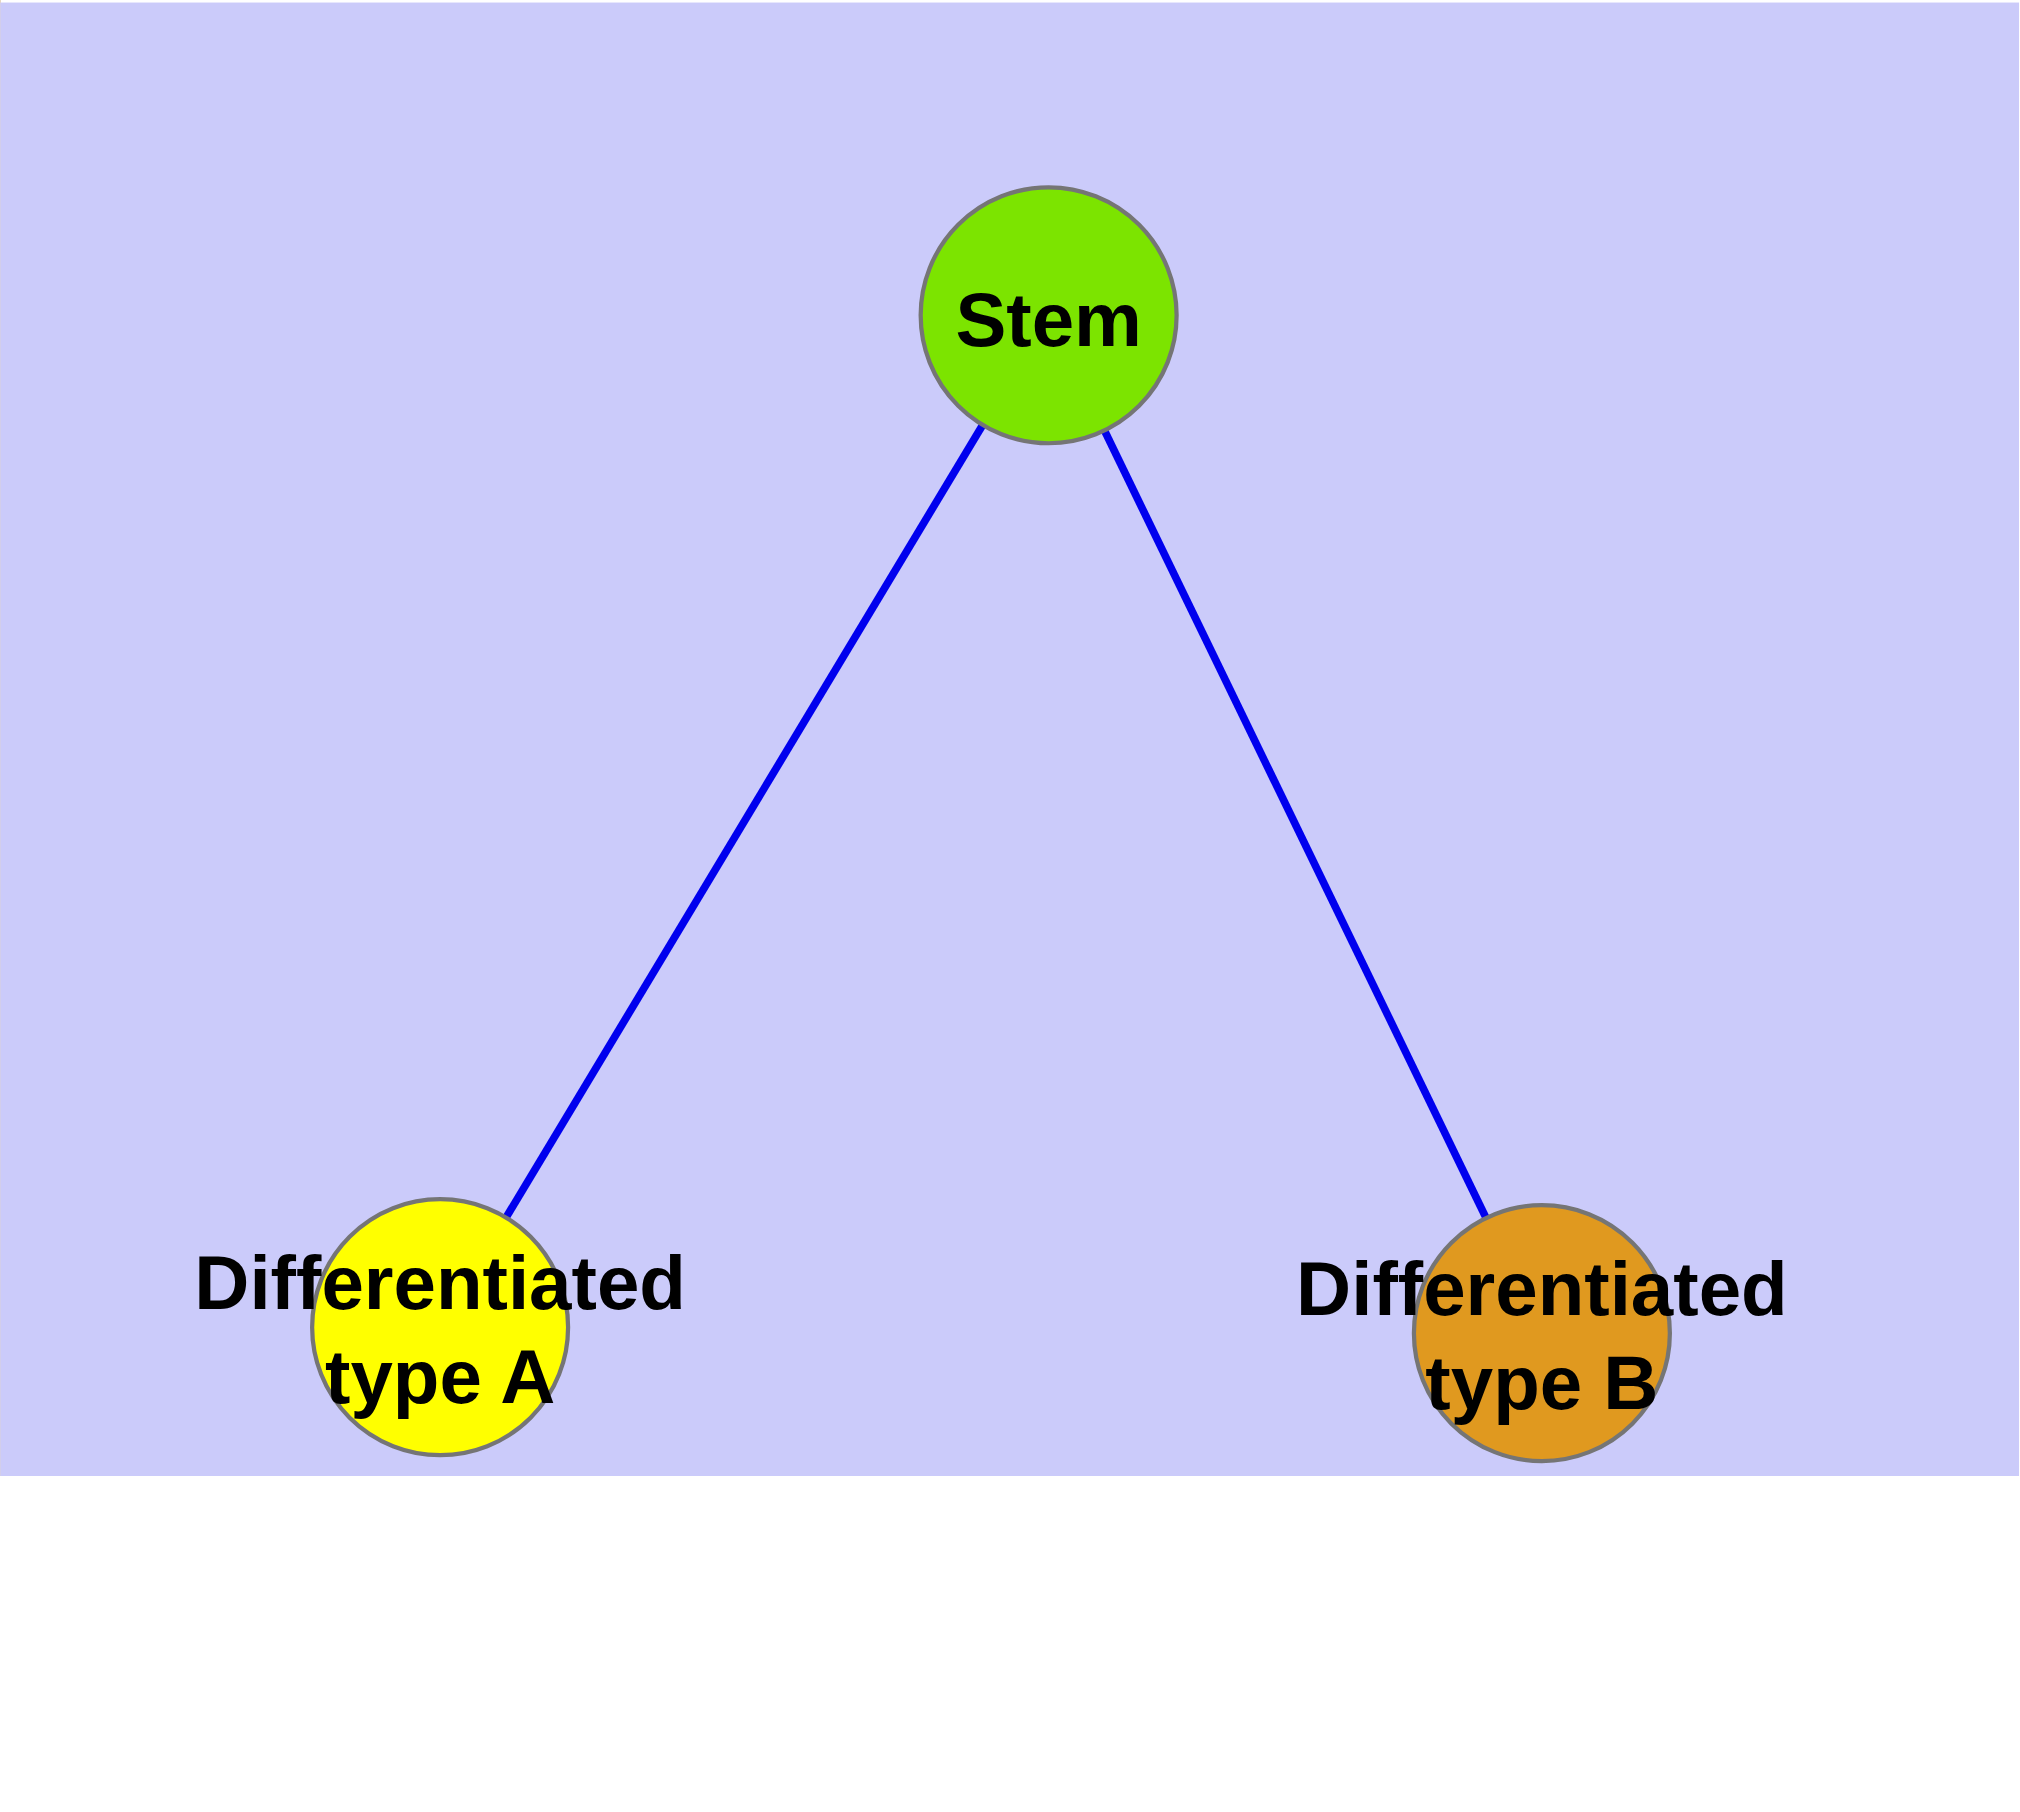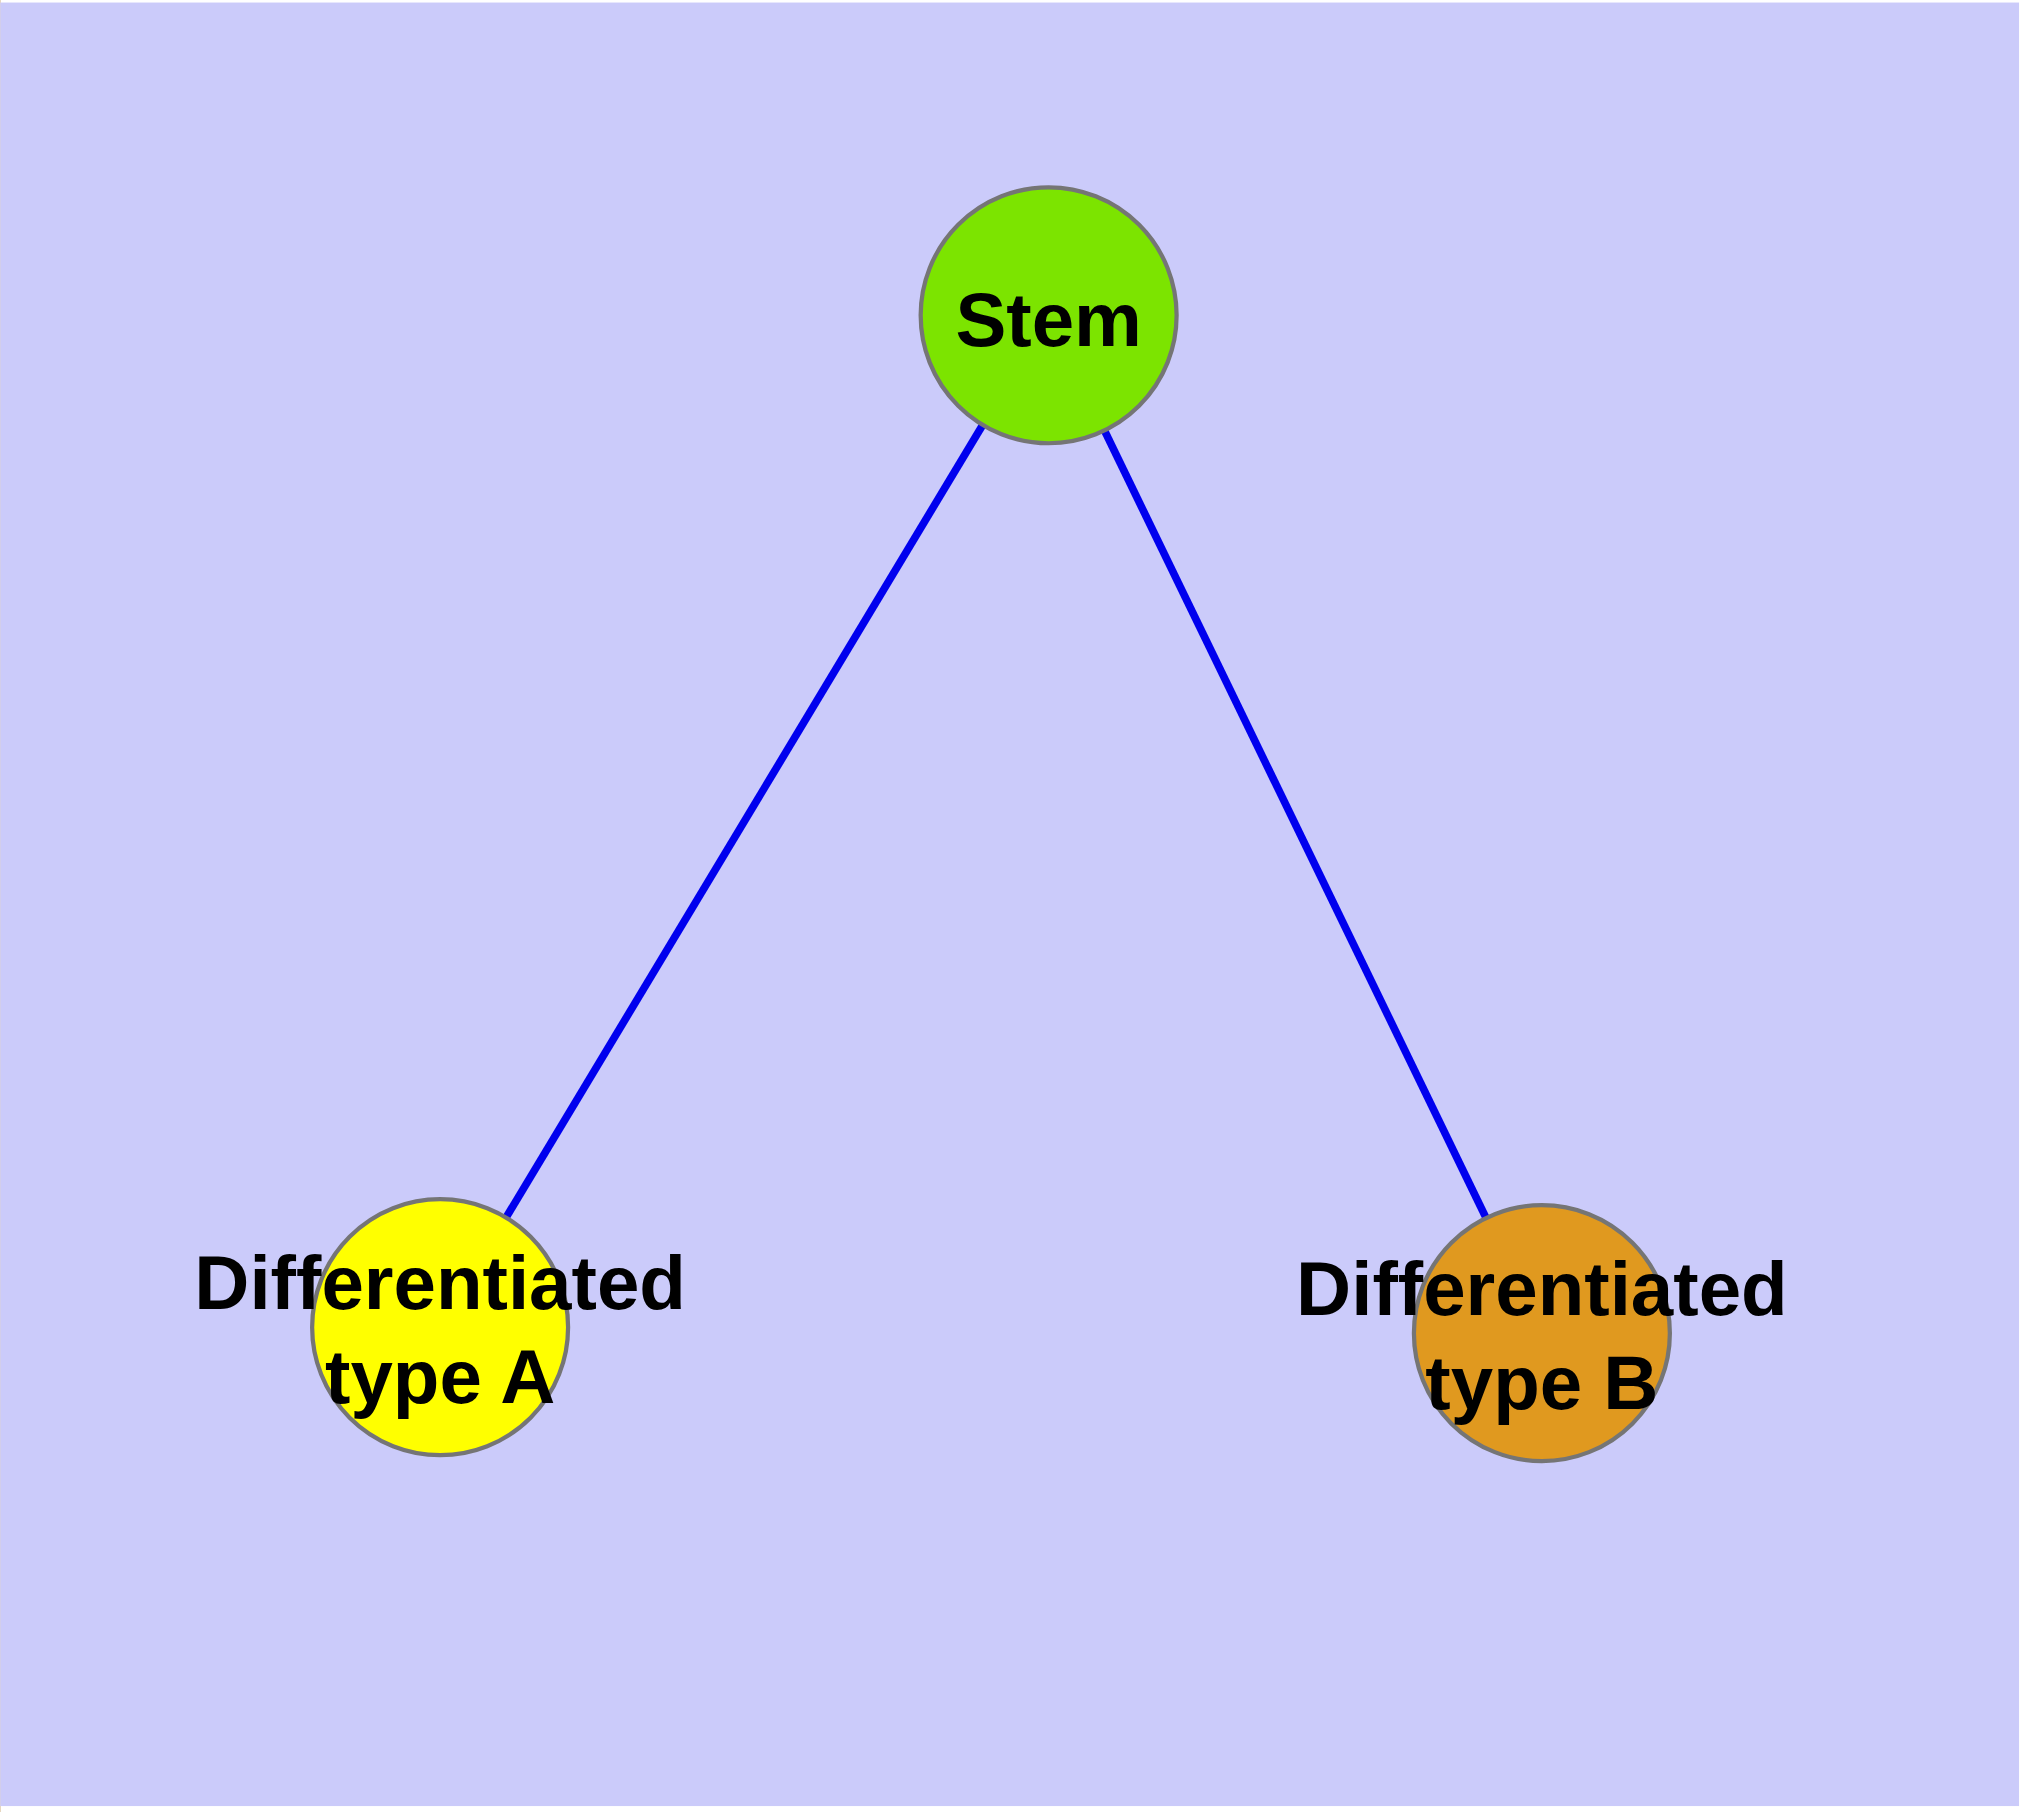--- a/index.html
+++ b/index.html
@@ -3,21 +3,21 @@
 <meta charset="utf-8">
 <style>
   html, body {
     margin: 0;
     padding: 0;
     background: #ffffff;
   }
   .stage {
     position: relative;
     width: 2021px;
-    height: 1812px;
+    height: 1476px;
     background: #a16207;
   }
   svg { display: block; }
   .node-label {
     font-family: "Liberation Sans", sans-serif;
     font-weight: bold;
     font-size: 90px;
     text-anchor: middle;
   }
   .edge-line {

